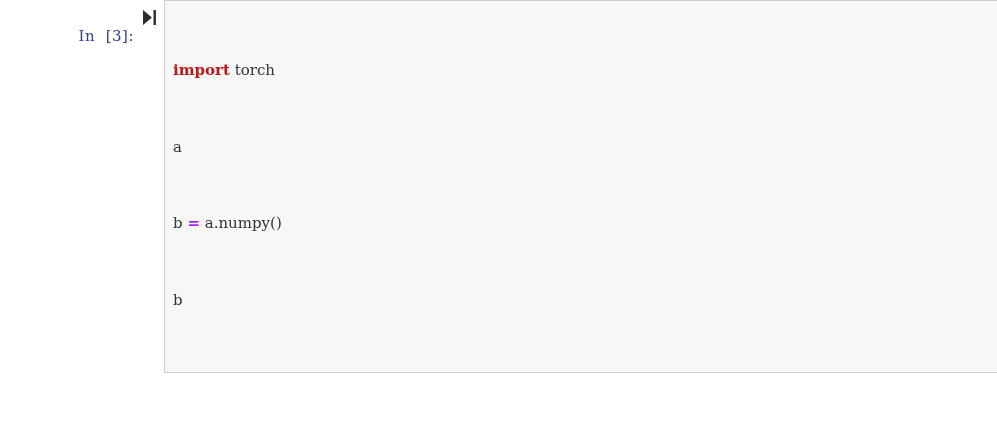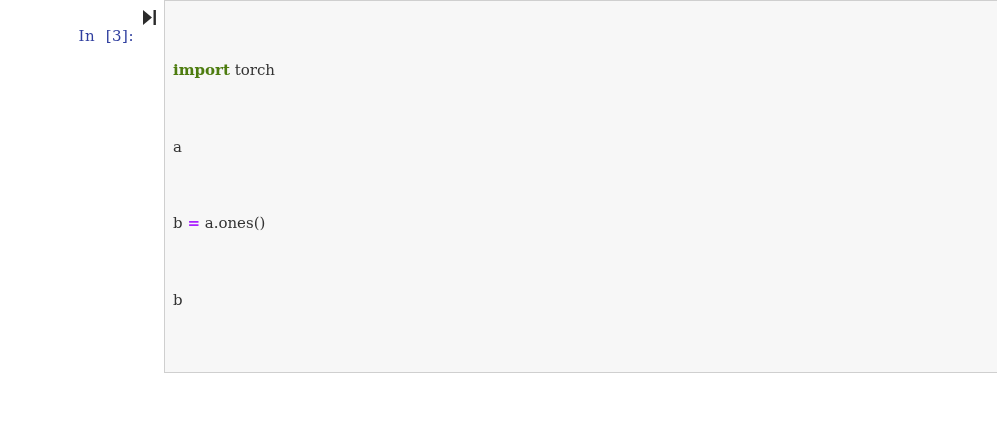--- a/index.html
+++ b/index.html
@@ -74,21 +74,21 @@
     font-size: 15px;
     line-height: 25.5px;
     color: #333333;
     white-space: pre;
   }
   .code-line {
     white-space: pre;
     min-height: 25.5px;
   }
   .tok-kw {
-    color: #4d7c0f;
+    color: #b91c1c;
     font-weight: bold;
   }
   .tok-op {
     color: #aa22ff;
     font-weight: bold;
   }
   .tok-num {
     color: #008000;
   }
   .tok-plain {
@@ -110,20 +110,20 @@
         <span class="run-icon">
           <svg width="15" height="17" viewBox="0 0 15 17" aria-hidden="true">
             <path d="M1 1 L10 8.5 L1 16 Z" fill="#2b2b2b"></path>
             <rect x="11.5" y="1" width="2.4" height="15" fill="#2b2b2b"></rect>
           </svg>
         </span>
       </div>
       <div class="code-box">
         <div class="code-line"><span class="tok-kw">import</span><span class="tok-plain"> torch</span></div>
         <div class="code-line"><span class="tok-plain">a</span></div>
-        <div class="code-line"><span class="tok-plain">b </span><span class="tok-op">=</span><span class="tok-plain"> a.ones()</span></div>
+        <div class="code-line"><span class="tok-plain">b </span><span class="tok-op">=</span><span class="tok-plain"> a.numpy()</span></div>
         <div class="code-line"><span class="tok-plain">b</span></div>
       </div>
     </div>
 
   </div>
 
 </div>
 
 </body></html>

